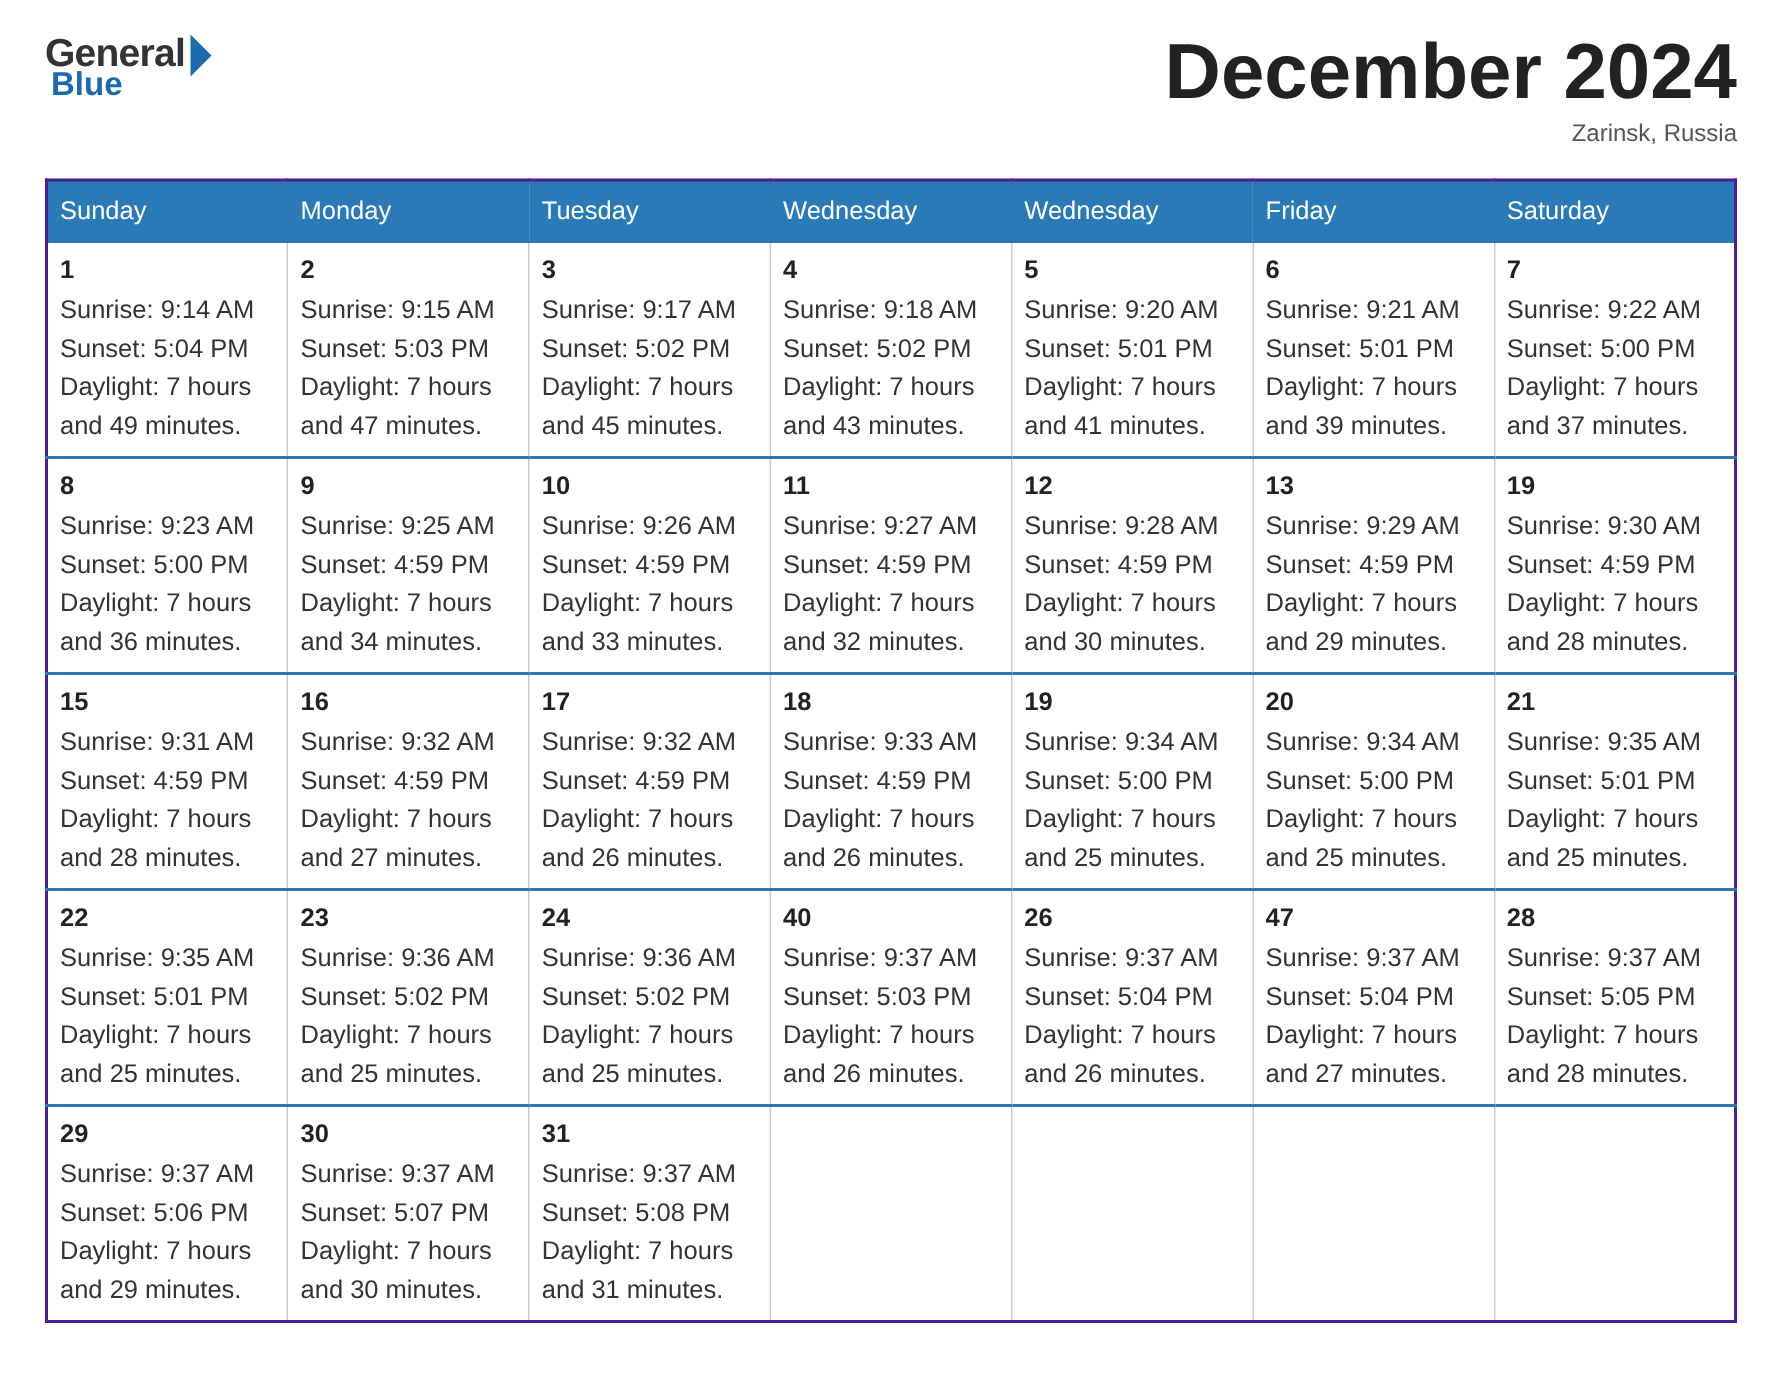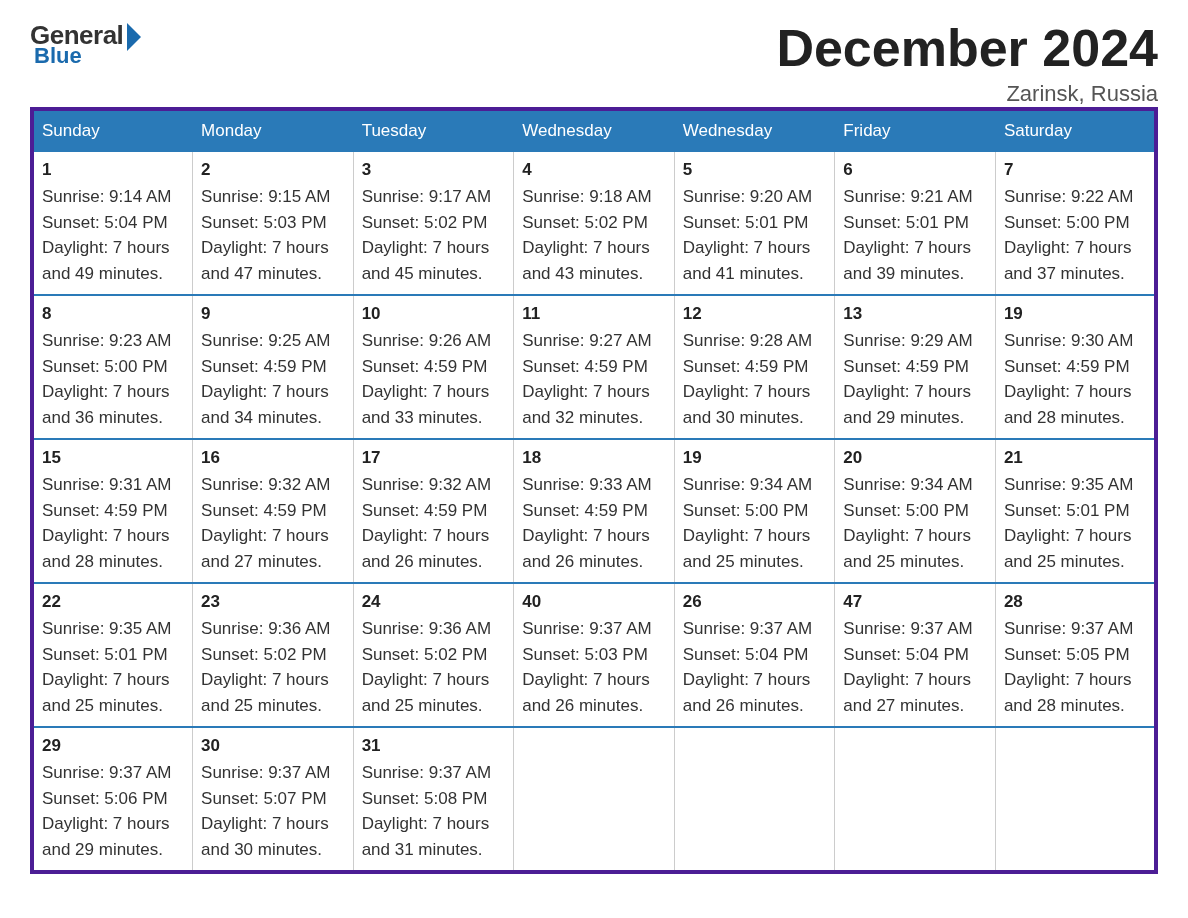--- a/index.html
+++ b/index.html
@@ -7,20 +7,21 @@
       font-family: Arial, Helvetica, sans-serif;
       background: #fff;
       width: 1188px;
       min-height: 918px;
       padding: 20px 30px;
     }
     .header {
       display: flex;
       justify-content: space-between;
       align-items: flex-start;
+      margin-bottom: 20px;
     }
     .logo {
       display: flex;
       flex-direction: column;
       align-items: flex-start;
     }
     .logo-top {
       display: flex;
       align-items: center;
     }
@@ -49,28 +50,28 @@
     .title-area {
       text-align: right;
     }
     .month-title {
       font-size: 52px;
       font-weight: 700;
       color: #222;
       line-height: 1.1;
     }
     .location {
-      font-size: 22px;
+      font-size: 16px;
       color: #555;
       margin-top: 4px;
     }
     .calendar {
       width: 100%;
       border-collapse: collapse;
-      border: 4px solid #4c1d95;
+      border: 2px solid #4c1d95;
     }
     .calendar th {
       background-color: #2a7ab8;
       color: #fff;
       padding: 10px 8px;
       font-size: 17px;
       font-weight: normal;
       text-align: left;
       border: 1px solid #2a7ab8;
     }

